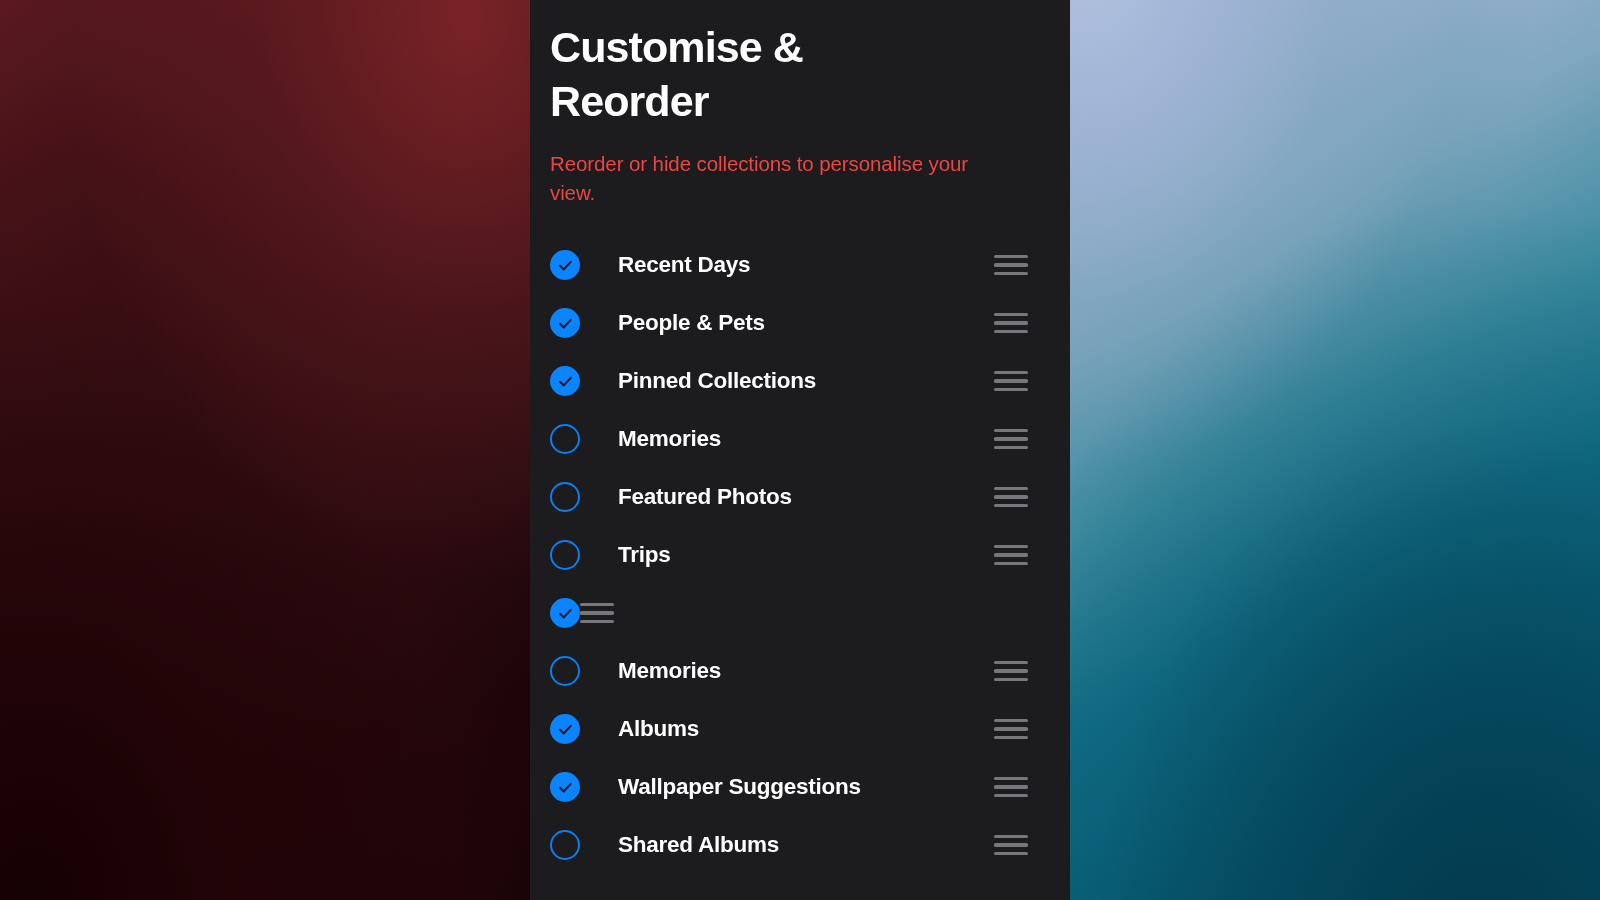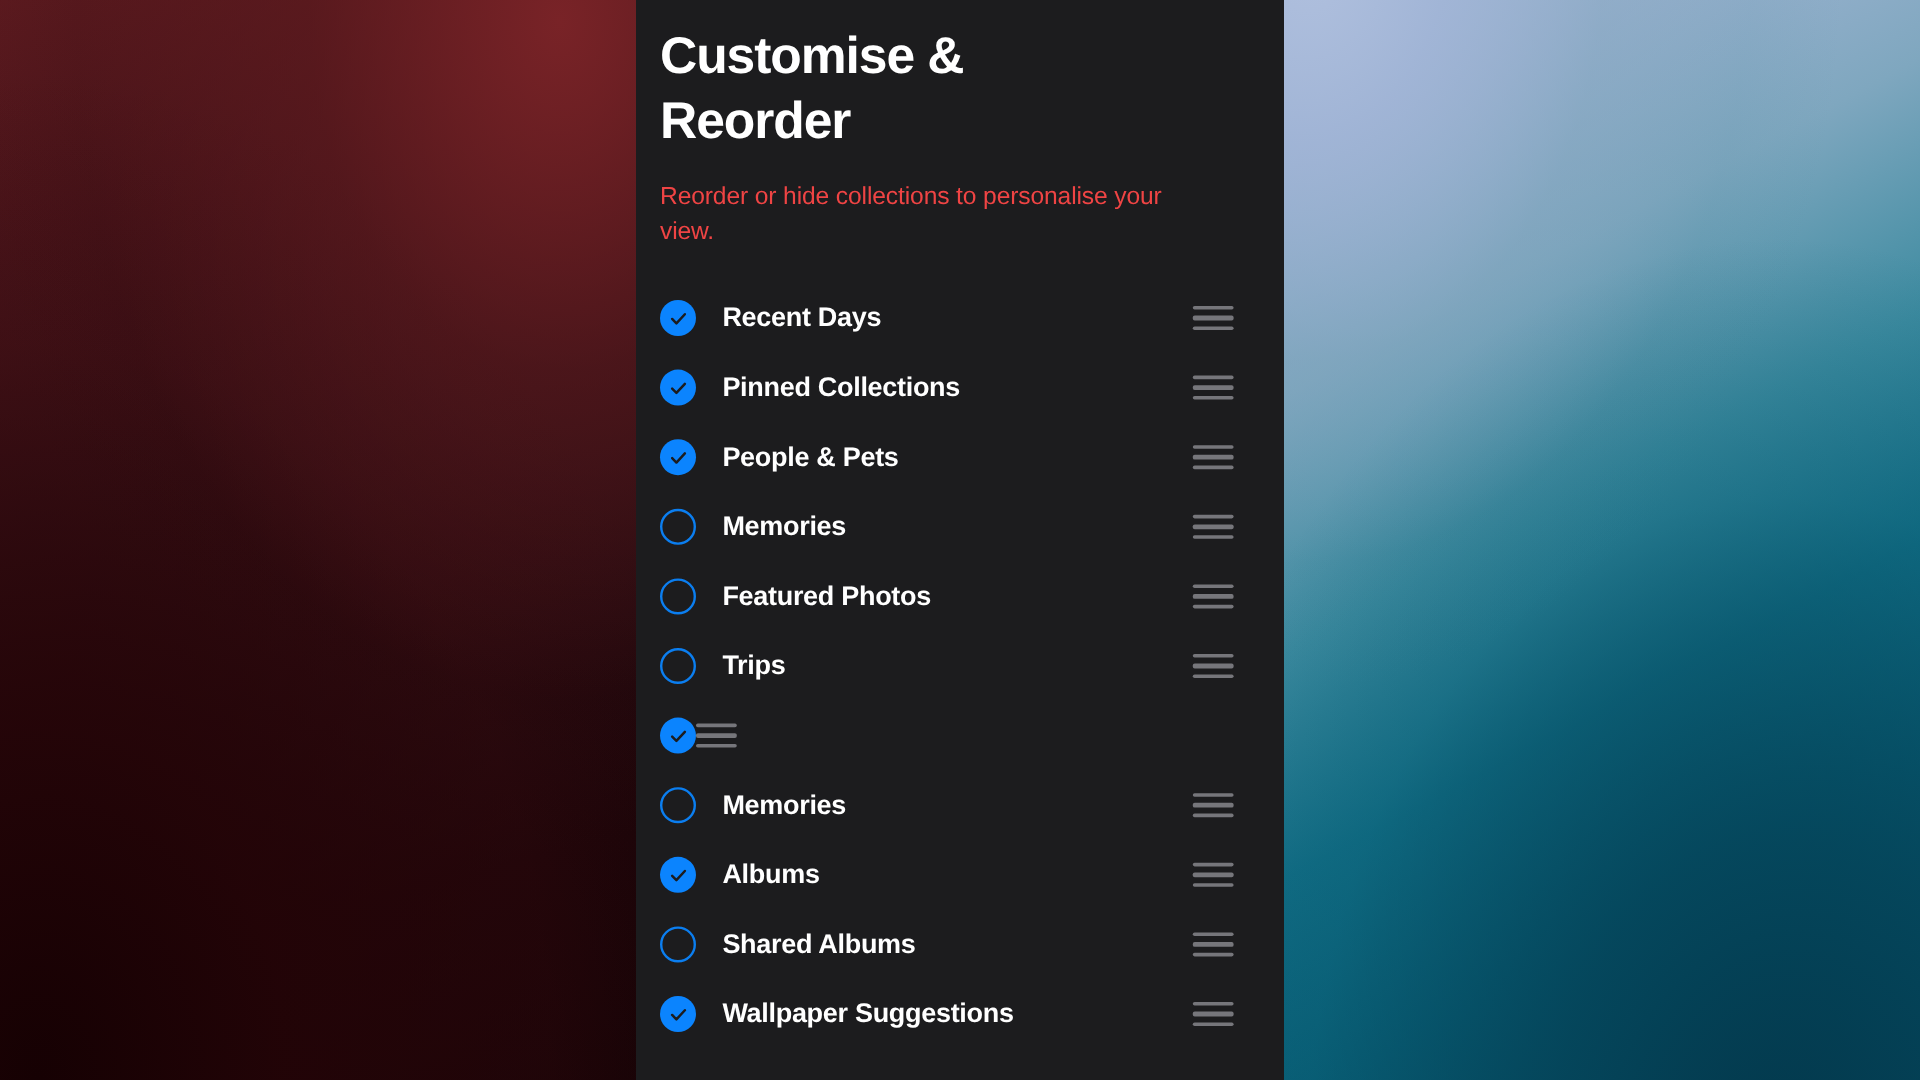--- a/index.html
+++ b/index.html
@@ -112,21 +112,21 @@
     background:transparent;
     border:2.4px solid #0b7ef0;
   }
   .checkbox .tick {
     display:block;
     width:19px;
     height:19px;
   }
 
   .row-label {
-    margin-left:22px;
+    margin-left:38px;
     color:#ffffff;
     font-size:22.5px;
     font-weight:bold;
     letter-spacing:-0.25px;
     white-space:nowrap;
     flex:1 1 auto;
   }
 
   
   .drag-handle {
@@ -173,41 +173,41 @@
               <i></i>
               <i></i>
             </span>
           </li>
           <li class="collection-row">
             <span class="checkbox on">
               <svg class="tick" viewBox="0 0 24 24" fill="none" aria-hidden="true">
                 <path d="M5.2 12.4 L9.7 17 L18.6 7.4" stroke="#1c1c1e" stroke-width="2.6" stroke-linecap="round" stroke-linejoin="round"></path>
               </svg>
             </span>
+            <span class="row-label">People &amp; Pets</span>
+            <span class="drag-handle">
+              <i></i>
+              <i></i>
+              <i></i>
+            </span>
+          </li>
+          <li class="collection-row">
+            <span class="checkbox on">
+              <svg class="tick" viewBox="0 0 24 24" fill="none" aria-hidden="true">
+                <path d="M5.2 12.4 L9.7 17 L18.6 7.4" stroke="#1c1c1e" stroke-width="2.6" stroke-linecap="round" stroke-linejoin="round"></path>
+              </svg>
+            </span>
             <span class="row-label">Pinned Collections</span>
             <span class="drag-handle">
               <i></i>
               <i></i>
               <i></i>
             </span>
           </li>
           <li class="collection-row">
-            <span class="checkbox on">
-              <svg class="tick" viewBox="0 0 24 24" fill="none" aria-hidden="true">
-                <path d="M5.2 12.4 L9.7 17 L18.6 7.4" stroke="#1c1c1e" stroke-width="2.6" stroke-linecap="round" stroke-linejoin="round"></path>
-              </svg>
-            </span>
-            <span class="row-label">People &amp; Pets</span>
-            <span class="drag-handle">
-              <i></i>
-              <i></i>
-              <i></i>
-            </span>
-          </li>
-          <li class="collection-row">
             <span class="checkbox off"></span>
             <span class="row-label">Memories</span>
             <span class="drag-handle">
               <i></i>
               <i></i>
               <i></i>
             </span>
           </li>
           <li class="collection-row">
             <span class="checkbox off"></span>
@@ -255,35 +255,35 @@
               </svg>
             </span>
             <span class="row-label">Albums</span>
             <span class="drag-handle">
               <i></i>
               <i></i>
               <i></i>
             </span>
           </li>
           <li class="collection-row">
+            <span class="checkbox on">
+              <svg class="tick" viewBox="0 0 24 24" fill="none" aria-hidden="true">
+                <path d="M5.2 12.4 L9.7 17 L18.6 7.4" stroke="#1c1c1e" stroke-width="2.6" stroke-linecap="round" stroke-linejoin="round"></path>
+              </svg>
+            </span>
+            <span class="row-label">Wallpaper Suggestions</span>
+            <span class="drag-handle">
+              <i></i>
+              <i></i>
+              <i></i>
+            </span>
+          </li>
+          <li class="collection-row">
             <span class="checkbox off"></span>
             <span class="row-label">Shared Albums</span>
-            <span class="drag-handle">
-              <i></i>
-              <i></i>
-              <i></i>
-            </span>
-          </li>
-          <li class="collection-row">
-            <span class="checkbox on">
-              <svg class="tick" viewBox="0 0 24 24" fill="none" aria-hidden="true">
-                <path d="M5.2 12.4 L9.7 17 L18.6 7.4" stroke="#1c1c1e" stroke-width="2.6" stroke-linecap="round" stroke-linejoin="round"></path>
-              </svg>
-            </span>
-            <span class="row-label">Wallpaper Suggestions</span>
             <span class="drag-handle">
               <i></i>
               <i></i>
               <i></i>
             </span>
           </li>
         </ul>
 
     </div>
   </div>

